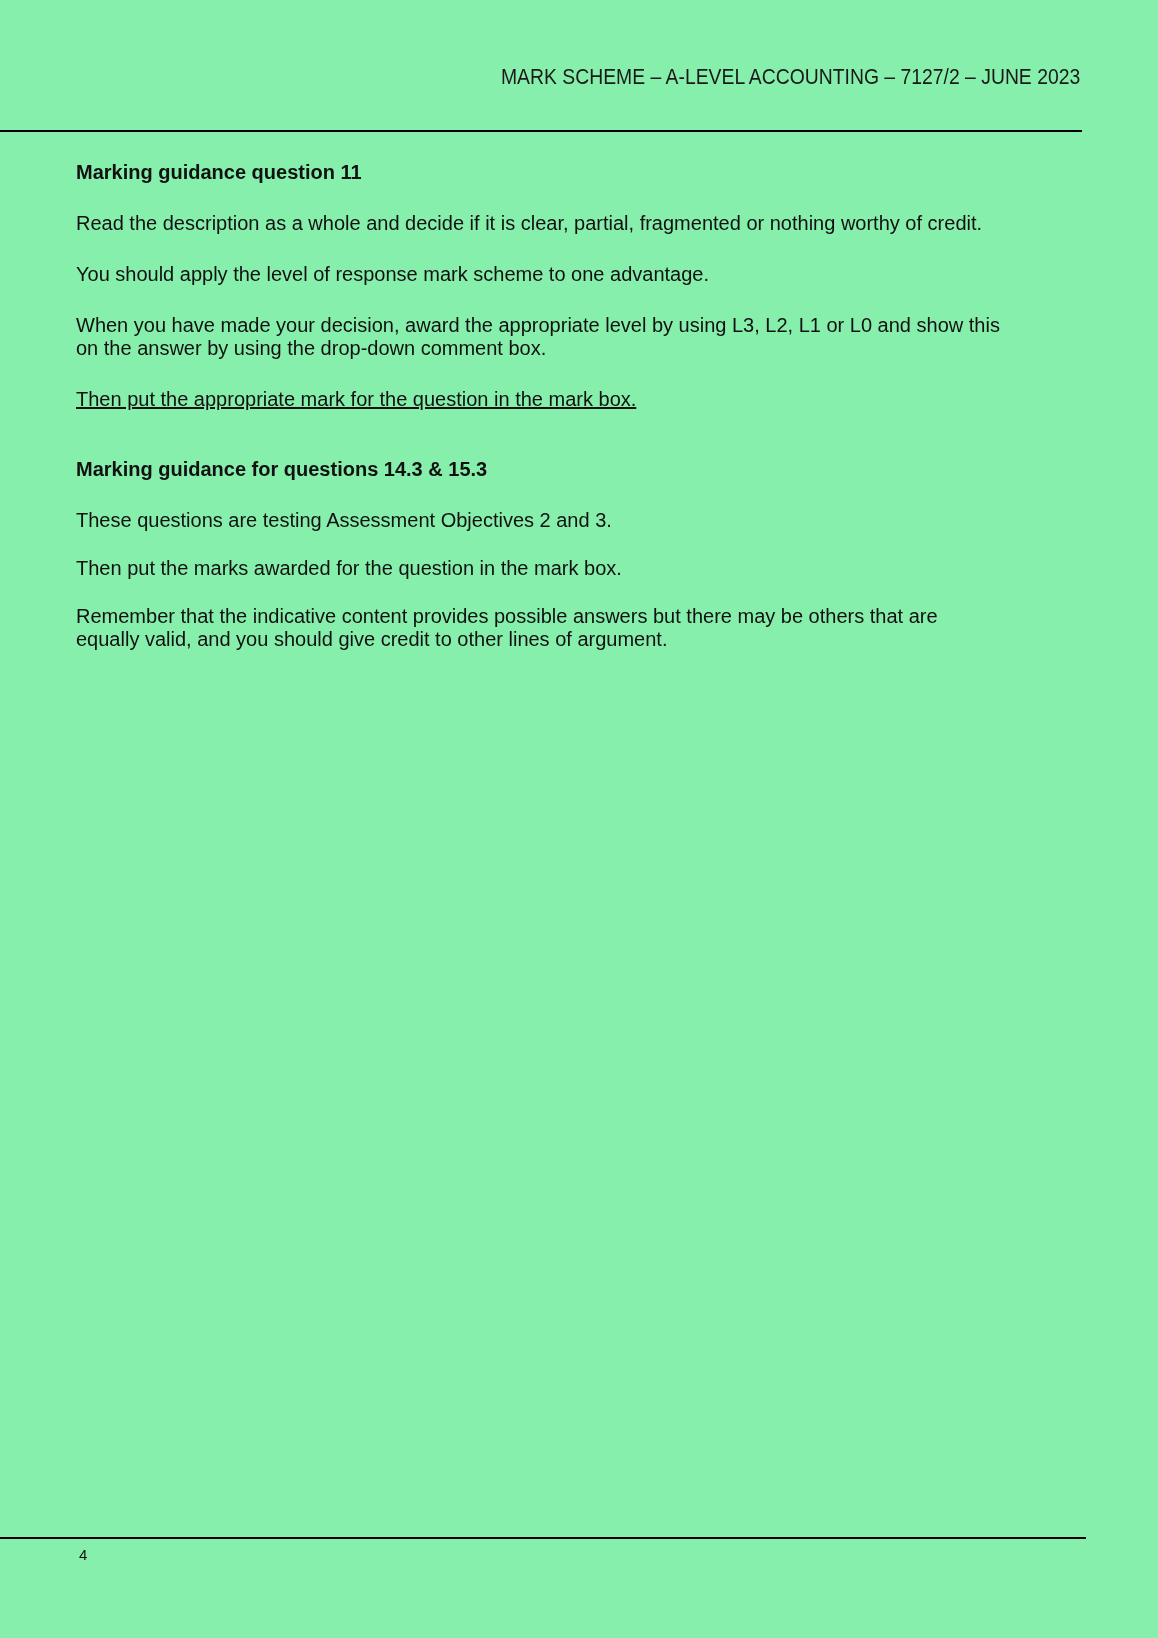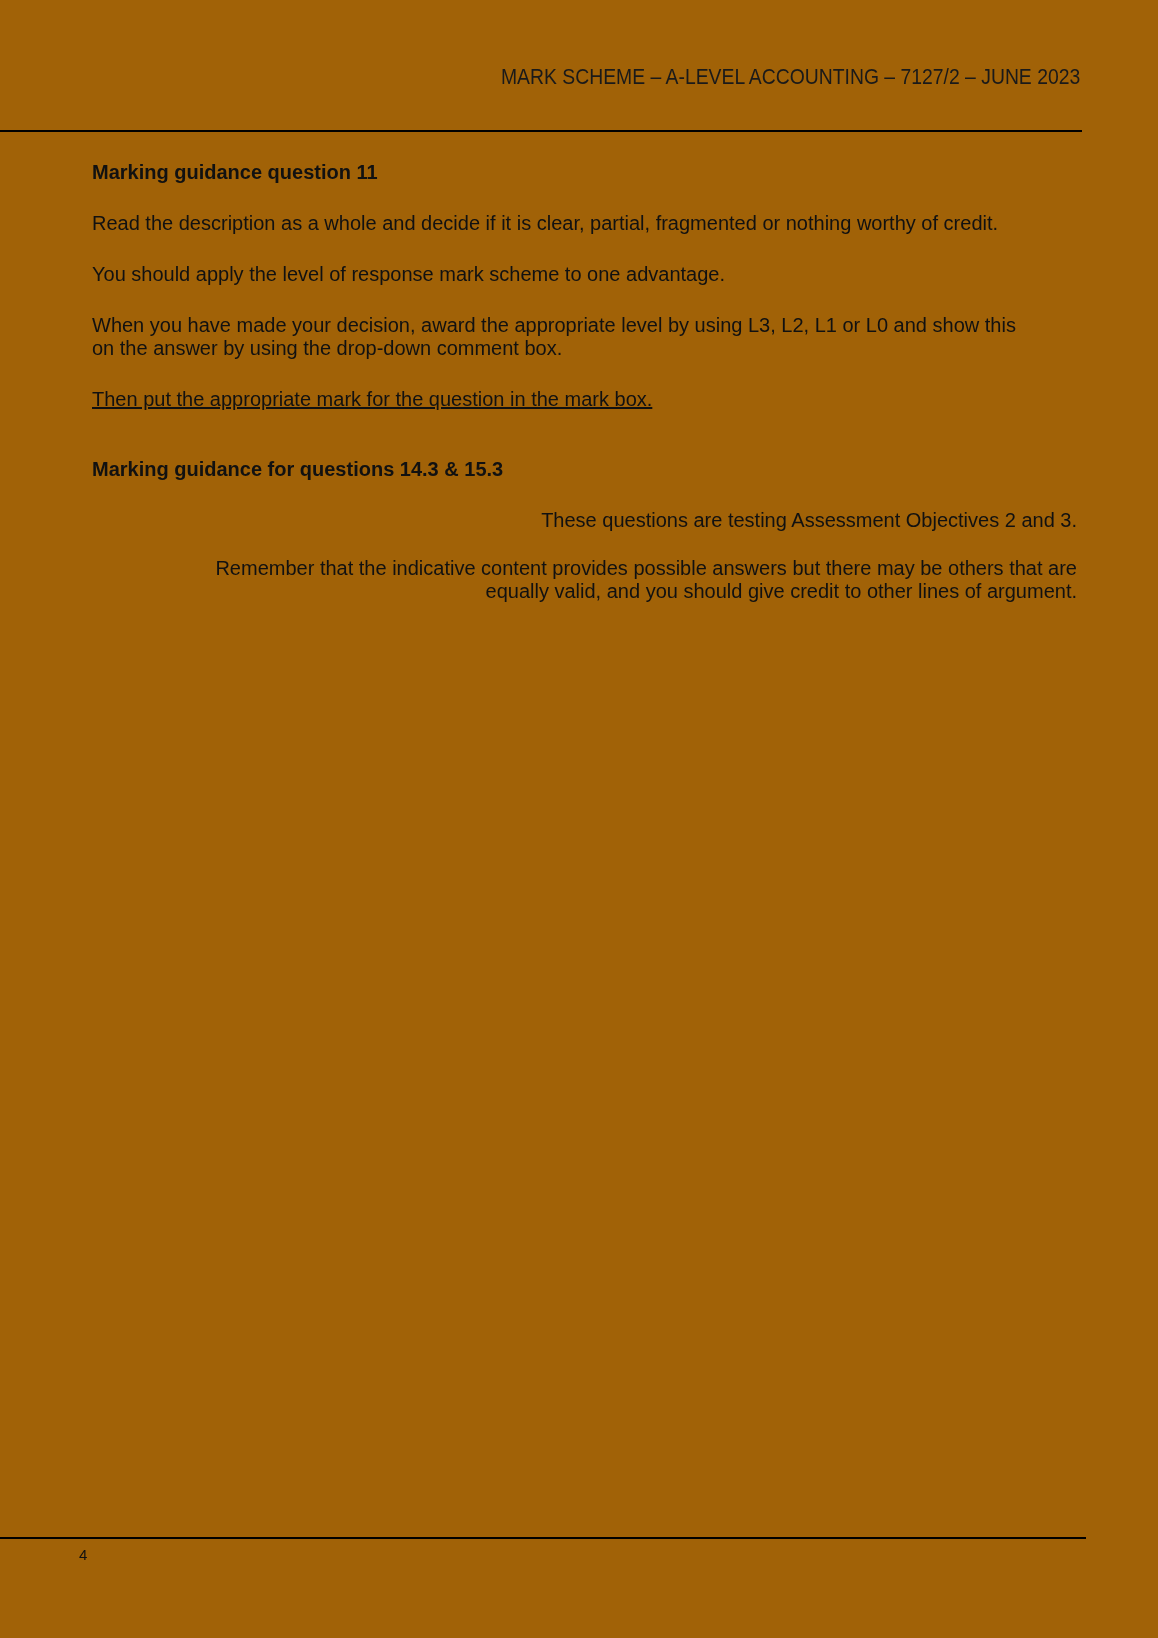--- a/index.html
+++ b/index.html
@@ -4,21 +4,21 @@
 <style>
   html, body {
     margin: 0;
     padding: 0;
     background: #ffffff;
   }
   .page {
     position: relative;
     width: 1158px;
     height: 1638px;
-    background: #a16207;
+    background: #86efac;
     font-family: "Liberation Sans", sans-serif;
     color: #111111;
     overflow: hidden;
   }
   .header-title {
     position: absolute;
     top: 64px;
     right: 78px;
     font-size: 22px;
     font-weight: 400;
@@ -38,38 +38,37 @@
     top: 130px;
     width: 1082px;
   }
   .rule-bottom {
     top: 1537px;
     width: 1086px;
   }
   .content {
     position: absolute;
     top: 161px;
-    left: 92px;
+    left: 76px;
     width: 985px;
     font-size: 20px;
     line-height: 23px;
   }
   .content h2 {
     font-size: 20px;
     line-height: 23px;
     font-weight: 700;
     margin: 0 0 28px 0;
   }
   .content p {
     margin: 0 0 28px 0;
     white-space: pre-line;
   }
   .sec2 p {
     margin-bottom: 25px;
-    text-align: right;
   }
   .content p.gap-after {
     margin-bottom: 47px;
     text-decoration: underline;
   }
   .page-number {
     position: absolute;
     left: 79px;
     top: 1546px;
     font-size: 15px;
@@ -93,20 +92,21 @@
       <p>Read the description as a whole and decide if it is clear, partial, fragmented or nothing worthy of credit.</p>
       <p>You should apply the level of response mark scheme to one advantage.</p>
       <p>When you have made your decision, award the appropriate level by using L3, L2, L1 or L0 and show this
 on the answer by using the drop-down comment box.</p>
       <p class="gap-after">Then put the appropriate mark for the question in the mark box.</p>
     </div>
 
     <div class="sec2">
       <h2>Marking guidance for questions 14.3 &amp; 15.3</h2>
       <p>These questions are testing Assessment Objectives 2 and 3.</p>
+      <p>Then put the marks awarded for the question in the mark box.</p>
       <p>Remember that the indicative content provides possible answers but there may be others that are
 equally valid, and you should give credit to other lines of argument.</p>
     </div>
 
   </div>
 
   <div class="rule rule-bottom"></div>
 
   <div class="page-number">4</div>
 

